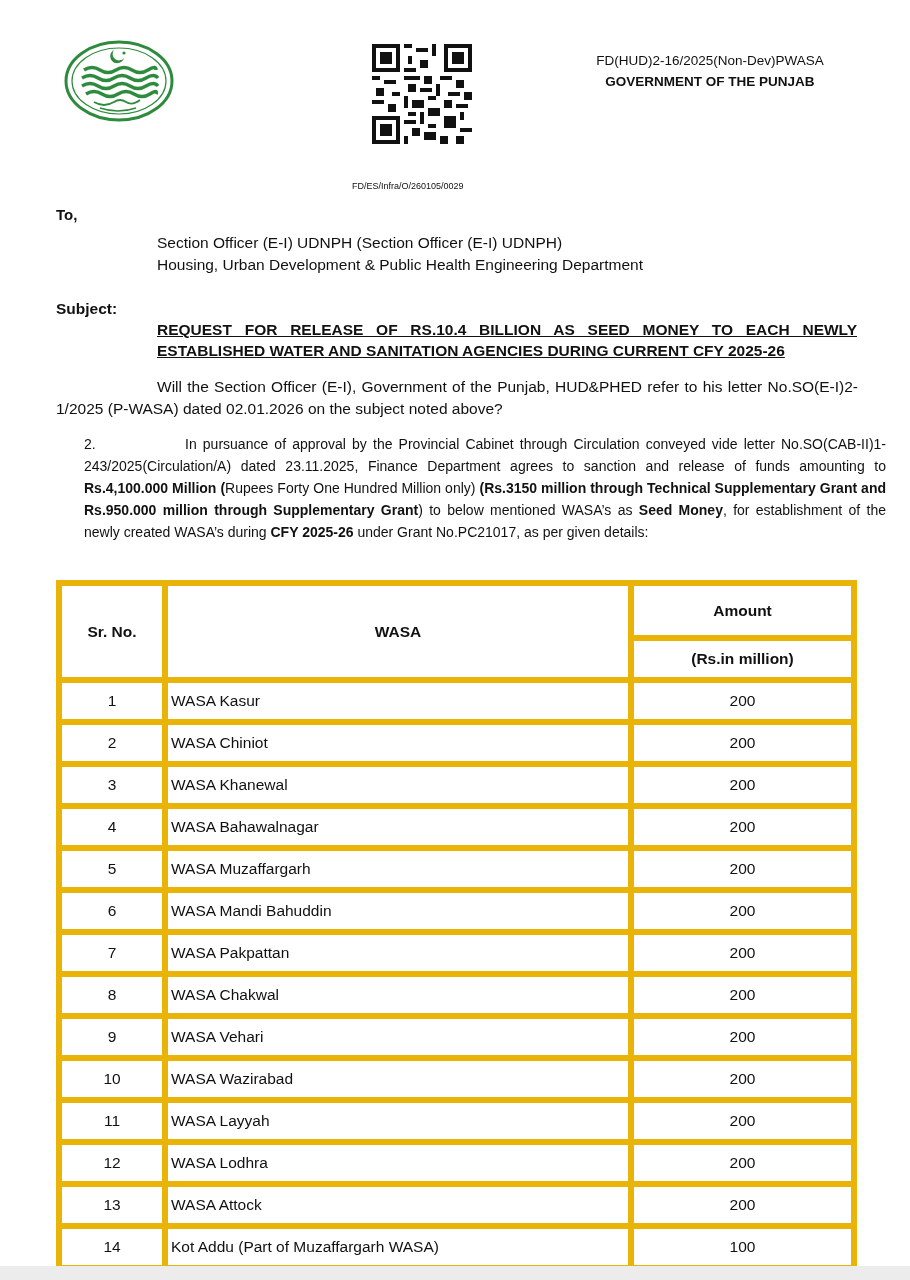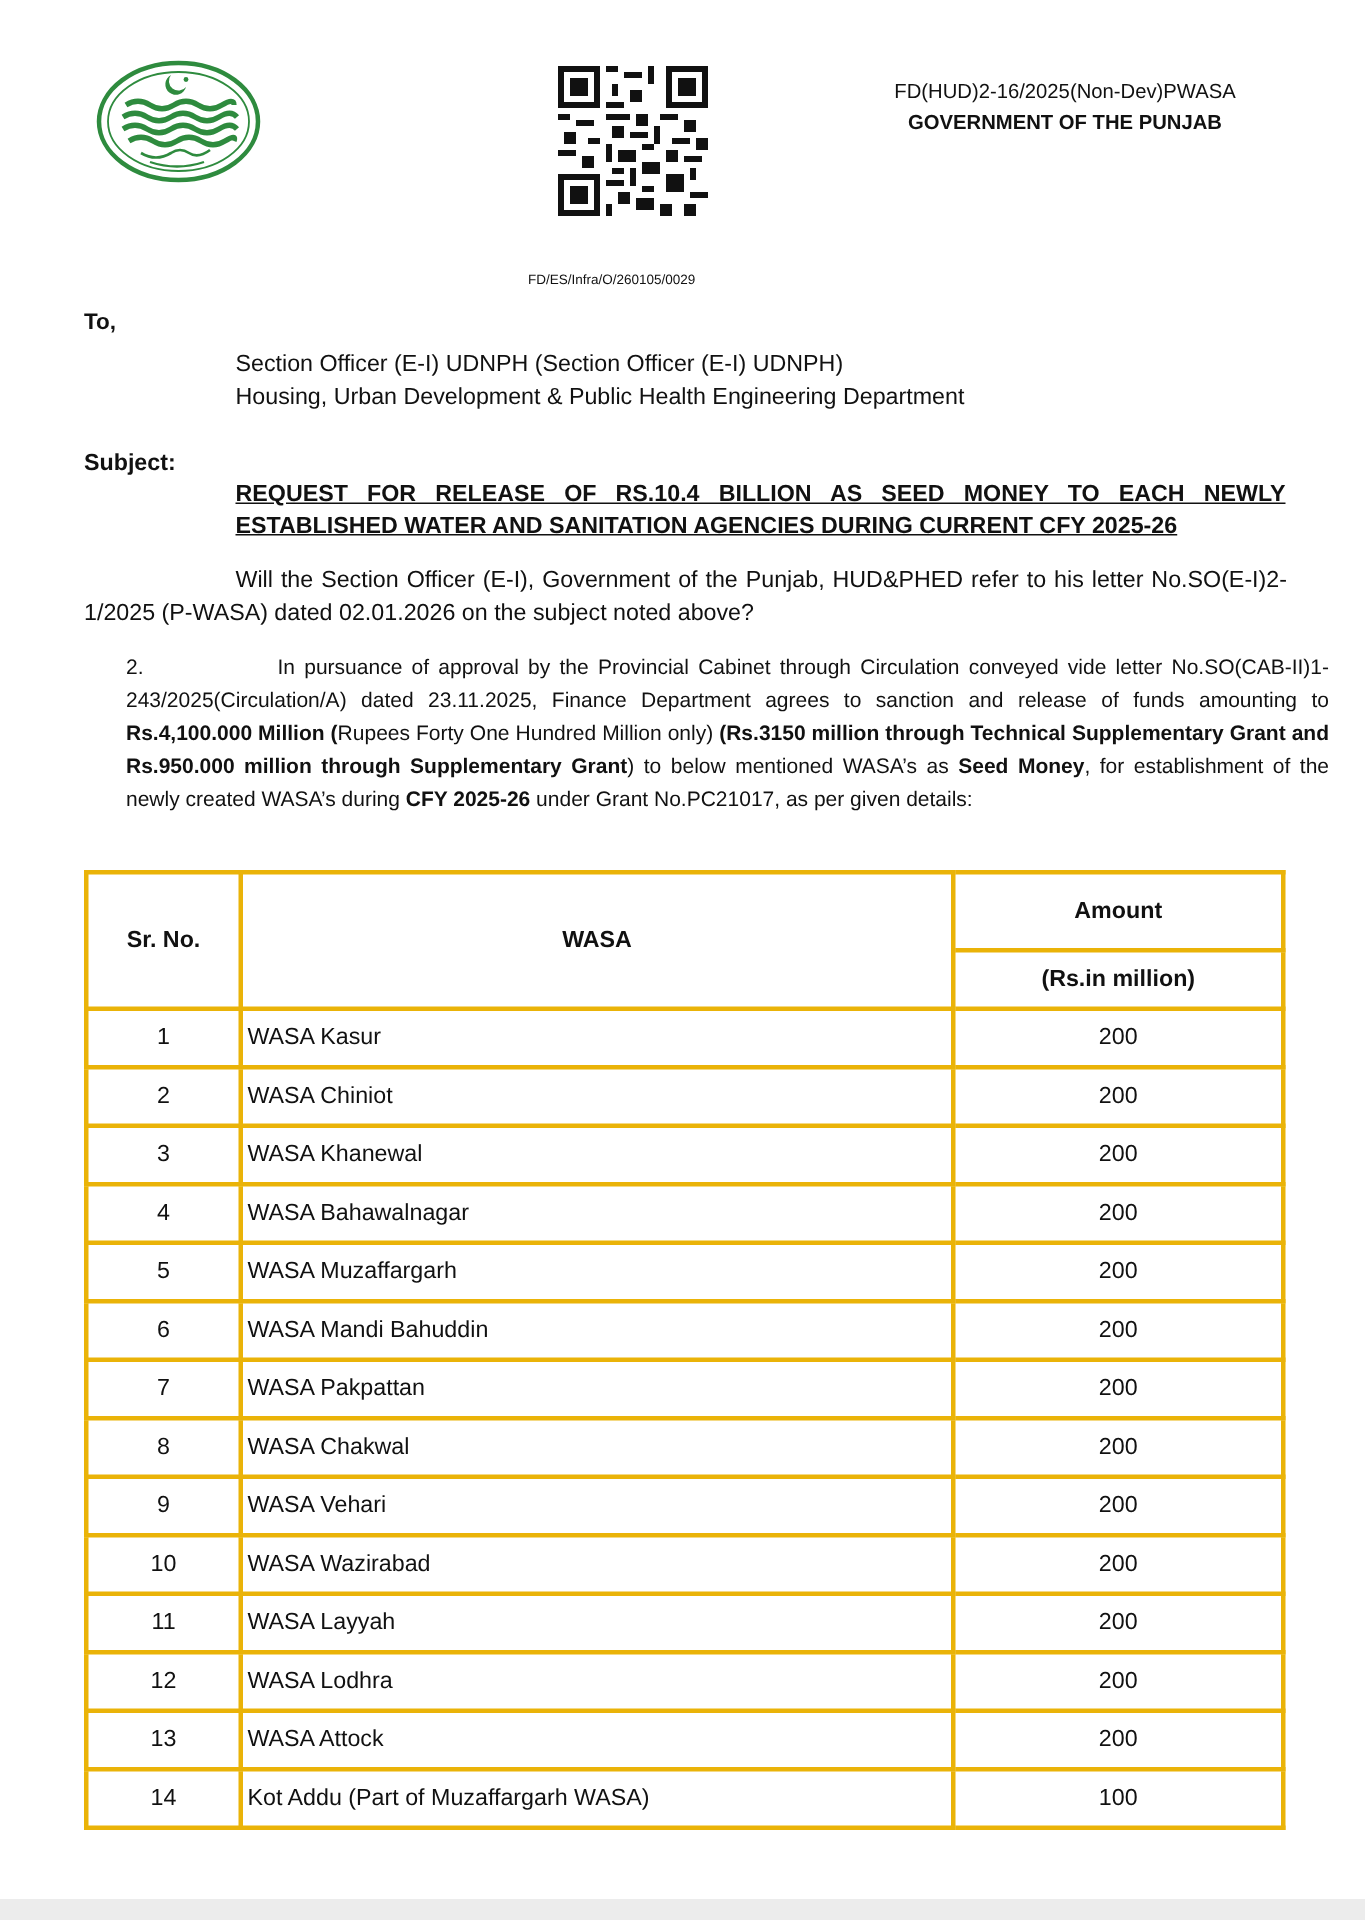--- a/index.html
+++ b/index.html
@@ -16,21 +16,21 @@
   .to { position: absolute; left: 56px; top: 206px; font-weight: bold; font-size: 15px; }
   .addressee { position: absolute; left: 157px; top: 232px; font-size: 15.5px; line-height: 22px; }
   .subject-label { position: absolute; left: 56px; top: 300px; font-weight: bold; font-size: 15.5px; }
   .subject-text { position: absolute; left: 157px; top: 300px; width: 700px; font-weight: bold; font-size: 15.5px; line-height: 21px; text-decoration: underline; text-align: justify; text-align-last: left; margin-top: 19px; }
   .para1 { position: absolute; left: 56px; top: 376px; width: 802px; font-size: 15.5px; line-height: 22px; text-align: justify; }
   .para1 .indent { display: inline-block; width: 101px; }
   .para2 { position: absolute; left: 56px; top: 433px; width: 802px; font-size: 14px; line-height: 22px; text-align: justify; margin-left: 28px; }
   .para2 .num { display: inline-block; width: 101px; }
   .para2 b { font-weight: bold; }
   table.alloc { position: absolute; left: 56px; top: 580px; width: 801px; border-collapse: collapse; font-size: 15.5px; }
-  table.alloc td, table.alloc th { border: 3px solid #eab308; padding: 0 3px; }
+  table.alloc td, table.alloc th { border: 6px solid #eab308; padding: 0 3px; }
   table.alloc th { font-weight: bold; }
   .c-sr { width: 94px; text-align: center; }
   .c-wasa { text-align: left; }
   .c-amt { width: 211px; text-align: center; }
   tr.hdr1 th { height: 49px; }
   tr.hdr2 th { height: 36px; }
   tr.row td { height: 36px; }
 </style>
 </head>
 <body>

